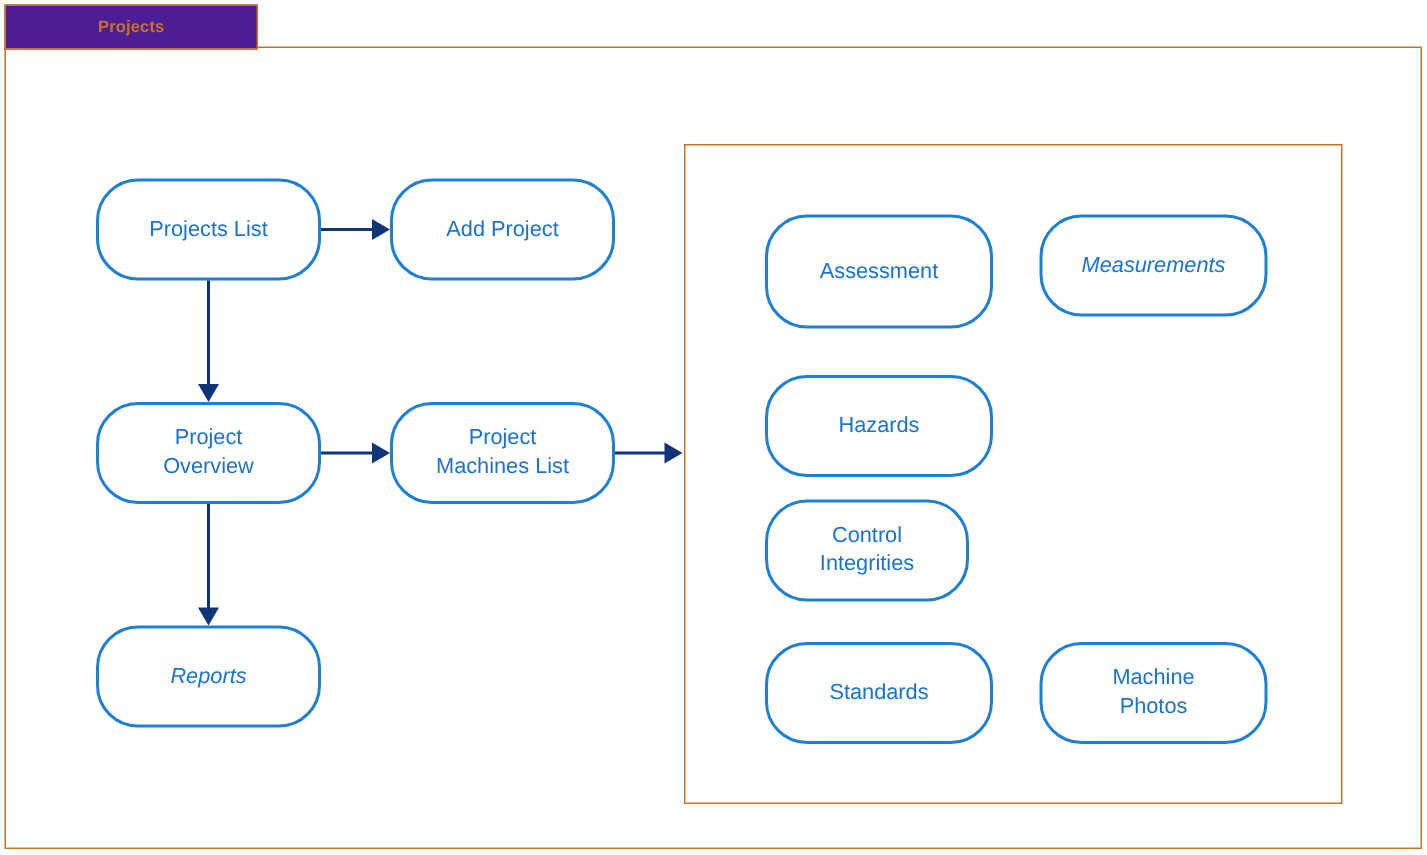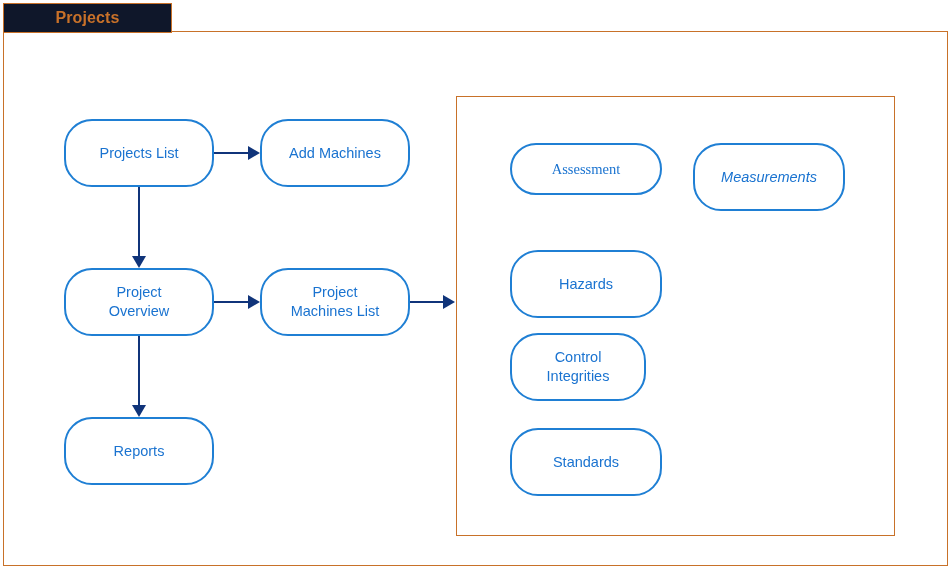--- a/index.html
+++ b/index.html
@@ -33,28 +33,28 @@
   }
   #inner-frame {
     left: 456px;
     top: 96px;
     width: 439px;
     height: 440px;
   }
   .frame-tab {
     position: absolute;
     border: 1.5px solid #c87129;
-    background: #0f172a;
+    background: #4c1d95;
     box-sizing: border-box;
     display: flex;
     align-items: center;
     justify-content: center;
     color: #c87129;
     font-weight: bold;
-    font-size: 16px;
+    font-size: 11px;
     letter-spacing: 0.1px;
     white-space: nowrap;
   }
   #outer-tab {
     left: 3px;
     top: 3px;
     width: 169px;
     height: 30px;
   }
   #inner-tab {
@@ -111,52 +111,54 @@
 
 <div id="canvas">
 
   <div id="outer-frame" class="frame"></div>
   <div id="outer-tab" class="frame-tab">Projects</div>
 
   <div id="inner-frame" class="frame"></div>
 
   <div class="node" style="left:64px; top:119px; width:150px; height:68px;">Projects List</div>
 
-  <div class="node" style="left:260px; top:119px; width:150px; height:68px;">Add Machines</div>
+  <div class="node" style="left:260px; top:119px; width:150px; height:68px;">Add Project</div>
 
   <div class="node" style="left:64px; top:268px; width:150px; height:68px;">Project
 Overview</div>
 
   <div class="node" style="left:260px; top:268px; width:150px; height:68px;">Project
 Machines List</div>
 
-  <div class="node" style="left:64px; top:417px; width:150px; height:68px;">Reports</div>
+  <div class="node" style="left:64px; top:417px; width:150px; height:68px;font-style:italic;">Reports</div>
 
   <div class="conn-line conn-h" style="left:214px; top:151.5px; width:35px;"></div>
   <div class="arrowhead arrow-right" style="left:248px; top:145.5px;"></div>
 
   <div class="conn-line conn-v" style="left:137.5px; top:187px; height:70px;"></div>
   <div class="arrowhead arrow-down" style="left:131.5px; top:256px;"></div>
 
   <div class="conn-line conn-h" style="left:214px; top:300.5px; width:35px;"></div>
   <div class="arrowhead arrow-right" style="left:248px; top:294.5px;"></div>
 
   <div class="conn-line conn-v" style="left:137.5px; top:336px; height:70px;"></div>
   <div class="arrowhead arrow-down" style="left:131.5px; top:405px;"></div>
 
   <div class="conn-line conn-h" style="left:410px; top:300.5px; width:35px;"></div>
   <div class="arrowhead arrow-right" style="left:443px; top:294.5px;"></div>
 
-  <div class="node" style="left:510px; top:143px; width:152px; height:52px;font-family:Liberation Serif, serif;">Assessment</div>
+  <div class="node" style="left:510px; top:143px; width:152px; height:76px;">Assessment</div>
 
   <div class="node" style="left:693px; top:143px; width:152px; height:68px;font-style:italic;">Measurements</div>
 
   <div class="node" style="left:510px; top:238px; width:152px; height:68px;margin-top:12px;">Hazards</div>
 
 
   <div class="node" style="left:510px; top:333px; width:136px; height:68px;">Control
 Integrities</div>
 
 
   <div class="node" style="left:510px; top:428px; width:152px; height:68px;">Standards</div>
 
+  <div class="node" style="left:693px; top:428px; width:152px; height:68px;">Machine
+Photos</div>
 
 </div>
 
 </body></html>

